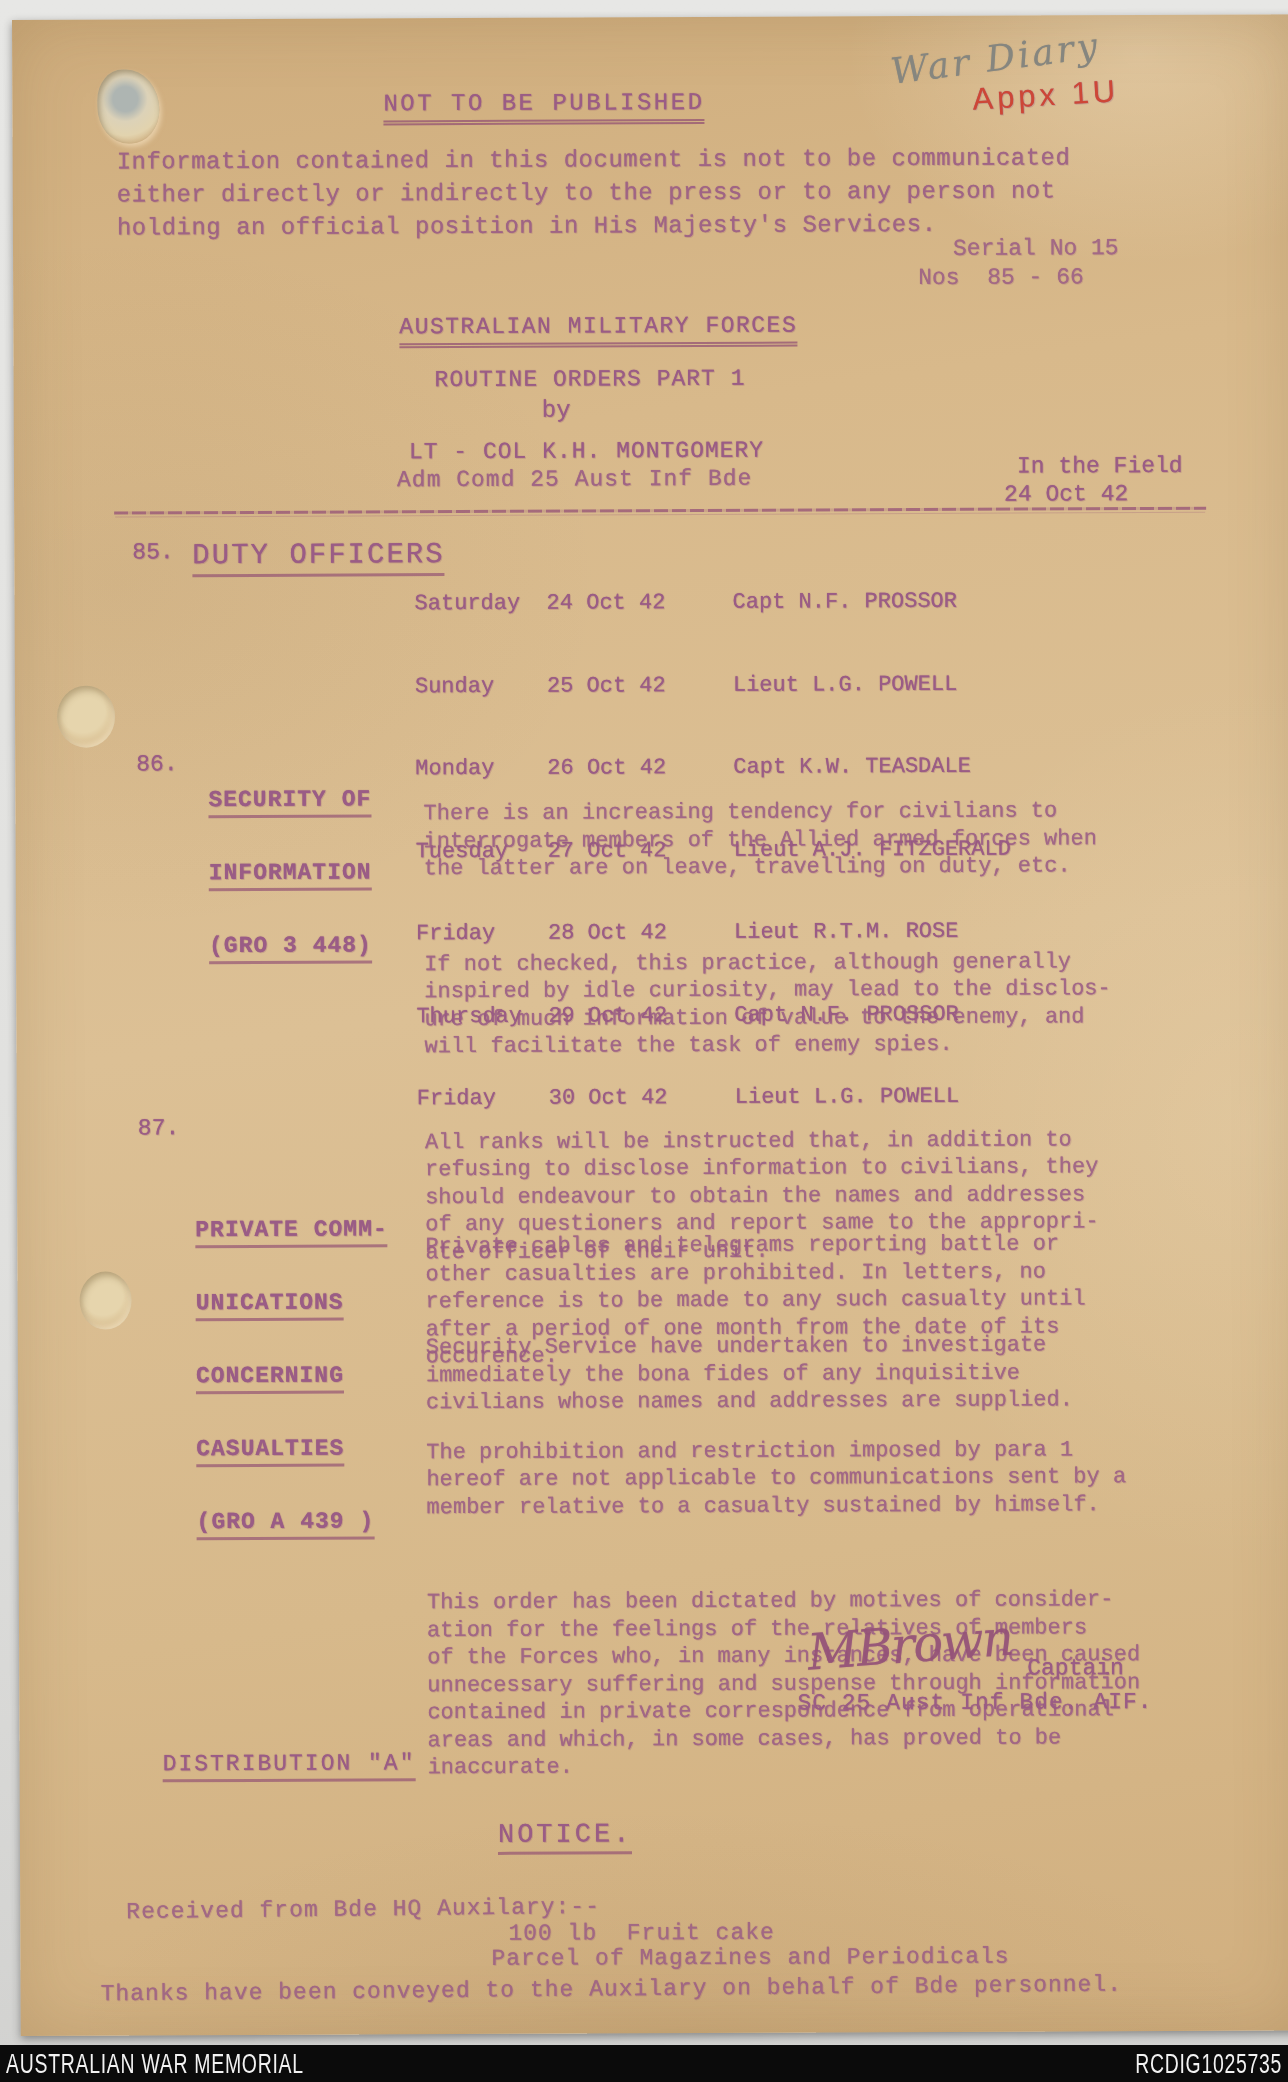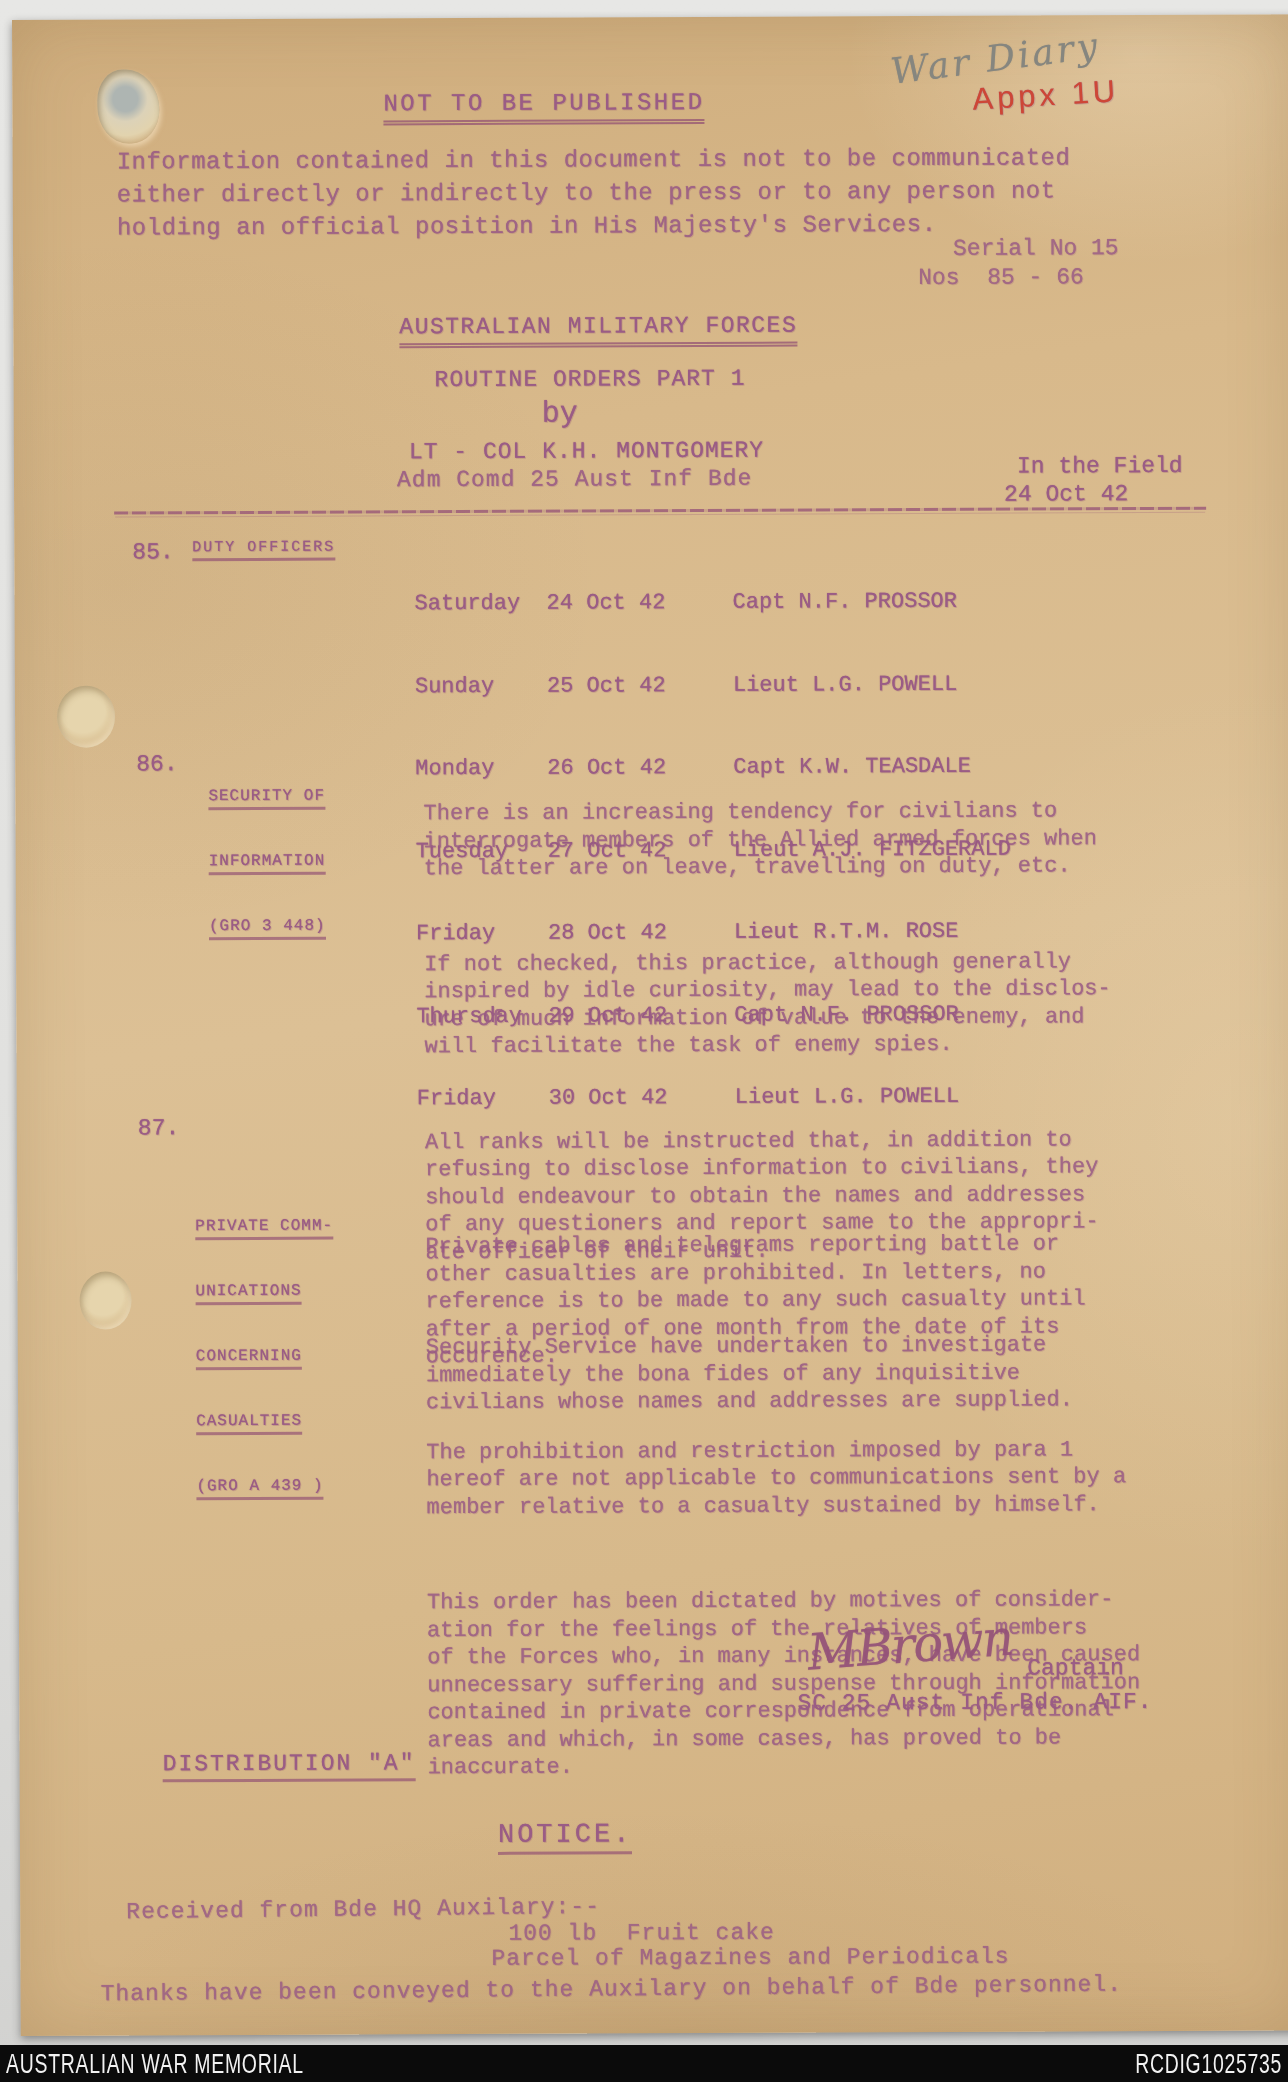--- a/index.html
+++ b/index.html
@@ -25,39 +25,39 @@
   .u{border-bottom:3px solid rgba(143,76,114,.65);padding-bottom:2px;}
   .uu{border-bottom:5px double rgba(143,76,114,.7);padding-bottom:3px;}
   .faded{opacity:.88;}
 
   .title-np{left:371px;top:72px;font-size:24px;letter-spacing:2.5px;}
   .notice-par{left:104px;top:126px;font-size:24px;line-height:33px;letter-spacing:.5px;opacity:.9;}
   .serial1{left:933px;top:220px;font-size:23px;opacity:.85;margin-left:7px;}
   .serial2{left:905px;top:249px;font-size:23px;opacity:.85;}
   .amf{left:386px;top:296px;font-size:23px;letter-spacing:1.5px;}
   .ro{left:421px;top:349px;font-size:23px;letter-spacing:1px;}
-  .by{left:528px;top:379px;font-size:30px;}
+  .by{left:528px;top:379px;font-size:24px;}
   .officer{left:395px;top:421px;font-size:23px;letter-spacing:1px;}
   .role{left:383px;top:449px;font-size:23px;letter-spacing:1px;opacity:.9;}
   .place{left:1003px;top:438px;font-size:23px;}
   .date{left:990px;top:466px;font-size:23px;}
   .rule{position:absolute;left:100px;top:492px;width:1092px;height:3px;
     background:repeating-linear-gradient(90deg,rgba(148,80,118,.75) 0 14px,rgba(148,80,118,.22) 14px 18px);
     box-shadow:0 4px 0 -1px rgba(148,80,118,.25);}
 
   .sec-num{font-size:23px;}
   .s85n{left:118px;top:520px;}
-  .s85h{left:178px;top:520px;font-size:15px;letter-spacing:2px;}
+  .s85h{left:178px;top:520px;font-size:29px;letter-spacing:2px;}
   .roster{left:400px;top:517px;font-size:22px;line-height:27.5px;}
   .rrow span{display:inline-block;}
   .rday{width:132px;}
   .rdate{width:186px;}
 
   .s86n{left:121px;top:732px;}
-  .headlines div{font-size:16px;letter-spacing:1px;margin-bottom:6px;width:max-content;}
+  .headlines div{font-size:23px;letter-spacing:1px;margin-bottom:6px;width:max-content;font-weight:bold;}
   .s86h{left:193px;top:732px;}
   .s87n{left:121px;top:1096px;}
   .s87h{left:178px;top:1162px;}
   .paras{font-size:22px;line-height:27.5px;}
   .p86{left:408px;top:727px;}
   .p87{left:408px;top:1160px;}
   .para{margin-bottom:13px;}
 
   .sig-name{left:788px;top:1600px;font-size:50px;font-family:"DejaVu Serif",serif;
     font-style:italic;letter-spacing:-2px;transform:rotate(-4deg);color:rgba(148,82,120,.85);

